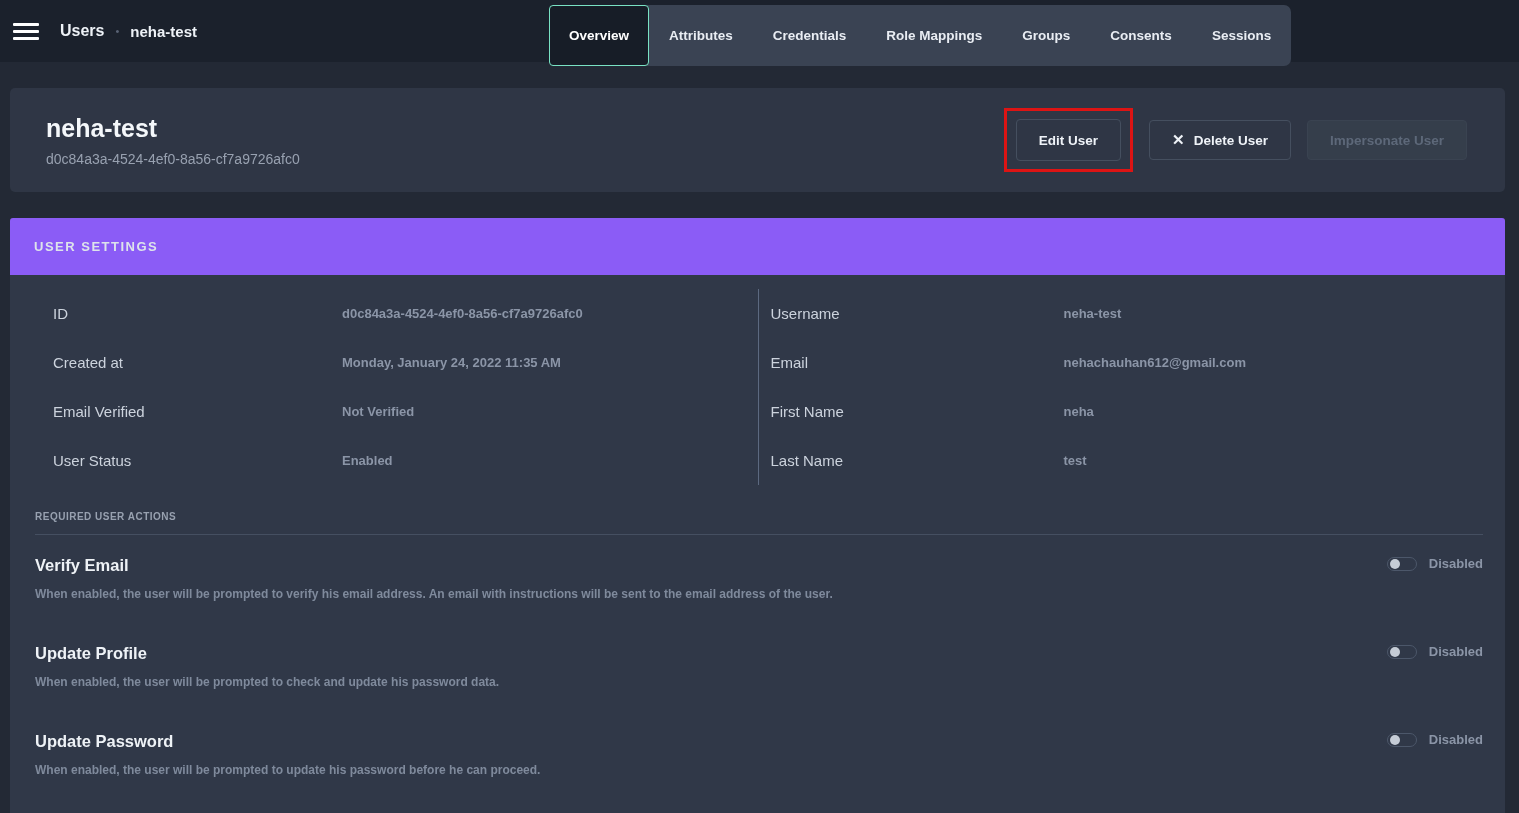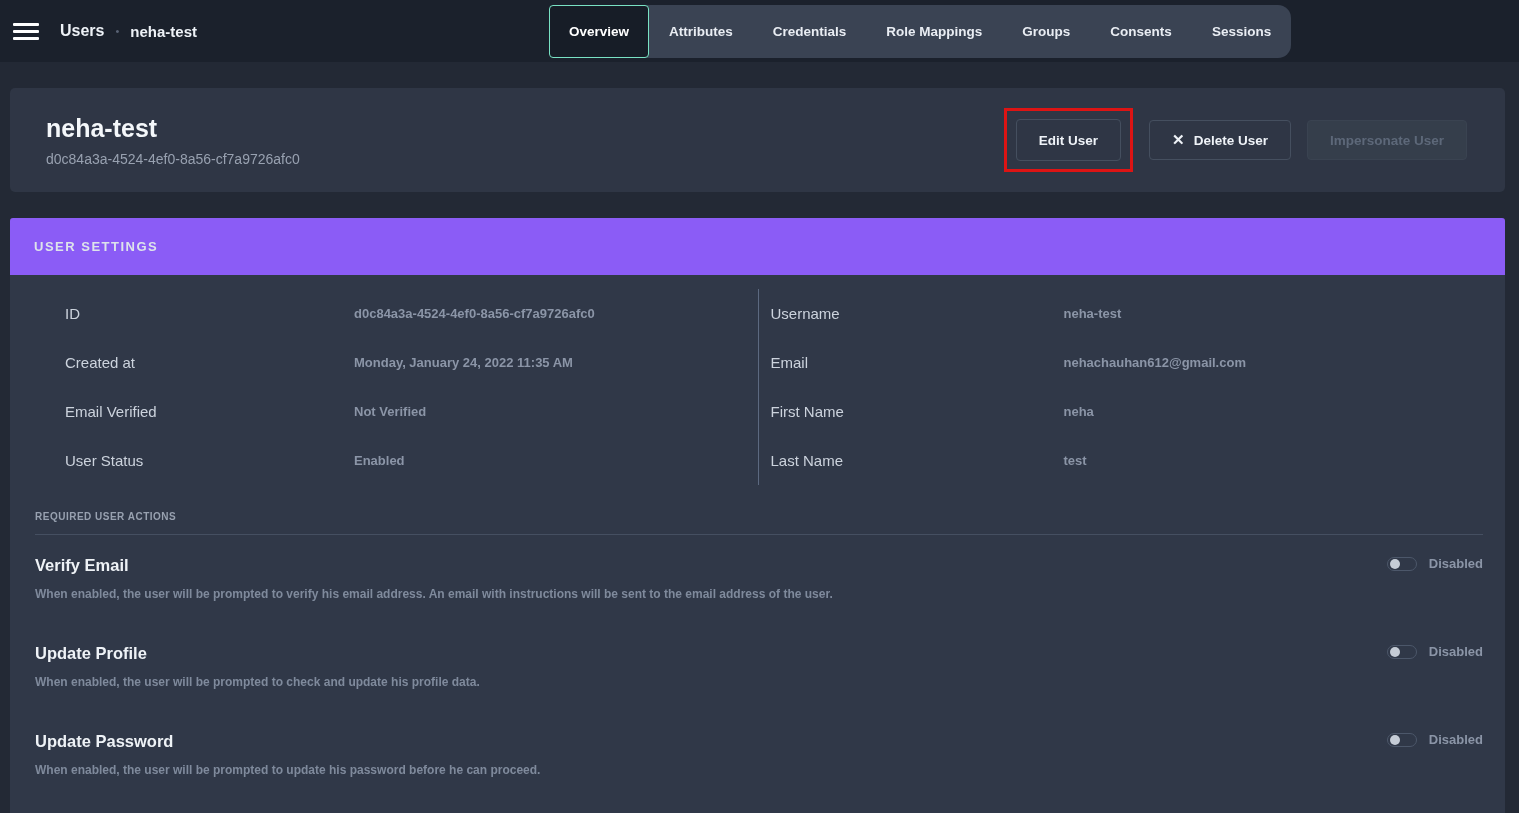--- a/index.html
+++ b/index.html
@@ -49,23 +49,23 @@
   }
   .crumb-current {
     font-size: 15px;
     font-weight: bold;
     color: #eef2f7;
   }
   .tabstrip {
     position: absolute;
     left: 549px;
     top: 5px;
-    height: 53px;
+    height: 61px;
     background: #3a4353;
-    border-radius: 13px;
+    border-radius: 7px;
     display: flex;
     align-items: stretch;
   }
   .tab {
     display: flex;
     align-items: center;
     padding: 0 19px;
     font-size: 13.5px;
     font-weight: bold;
     color: #e9edf3;
@@ -158,21 +158,21 @@
     color: #dde3eb;
   }
 
   .settings {
     display: grid;
     grid-template-columns: 1fr 1fr;
     padding: 14px 0 12px 0;
   }
   .col-right { border-left: 1px solid #5c6980; }
   .field { display: grid; align-items: center; height: 49px; }
-  .col-left .field  { grid-template-columns: 289px 1fr; padding-left: 43px; margin-left: 12px; }
+  .col-left .field  { grid-template-columns: 289px 1fr; padding-left: 43px; }
   .col-right .field { grid-template-columns: 293px 1fr; padding-left: 12px; }
   .field-label { font-size: 15px; color: #ccd3dd; }
   .field-value { font-size: 13px; font-weight: bold; color: #8b95a7; }
 
   .actions-section { padding: 0 22px 0 25px; }
   .section-label {
     font-size: 10px;
     font-weight: bold;
     letter-spacing: 0.5px;
     color: #98a1b0;
@@ -327,21 +327,21 @@
         <div class="toggle">
             <div class="knob"></div>
           </div>
         <span class="toggle-label">Disabled</span>
       </div>
     </div>
 
     <div class="action-item">
       <div>
         <div class="action-title">Update Profile</div>
-        <div class="action-desc">When enabled, the user will be prompted to check and update his profile data.</div>
+        <div class="action-desc">When enabled, the user will be prompted to check and update his password data.</div>
       </div>
       <div class="toggle-wrap">
         <div class="toggle">
             <div class="knob"></div>
           </div>
         <span class="toggle-label">Disabled</span>
       </div>
     </div>
 
     <div class="action-item">

